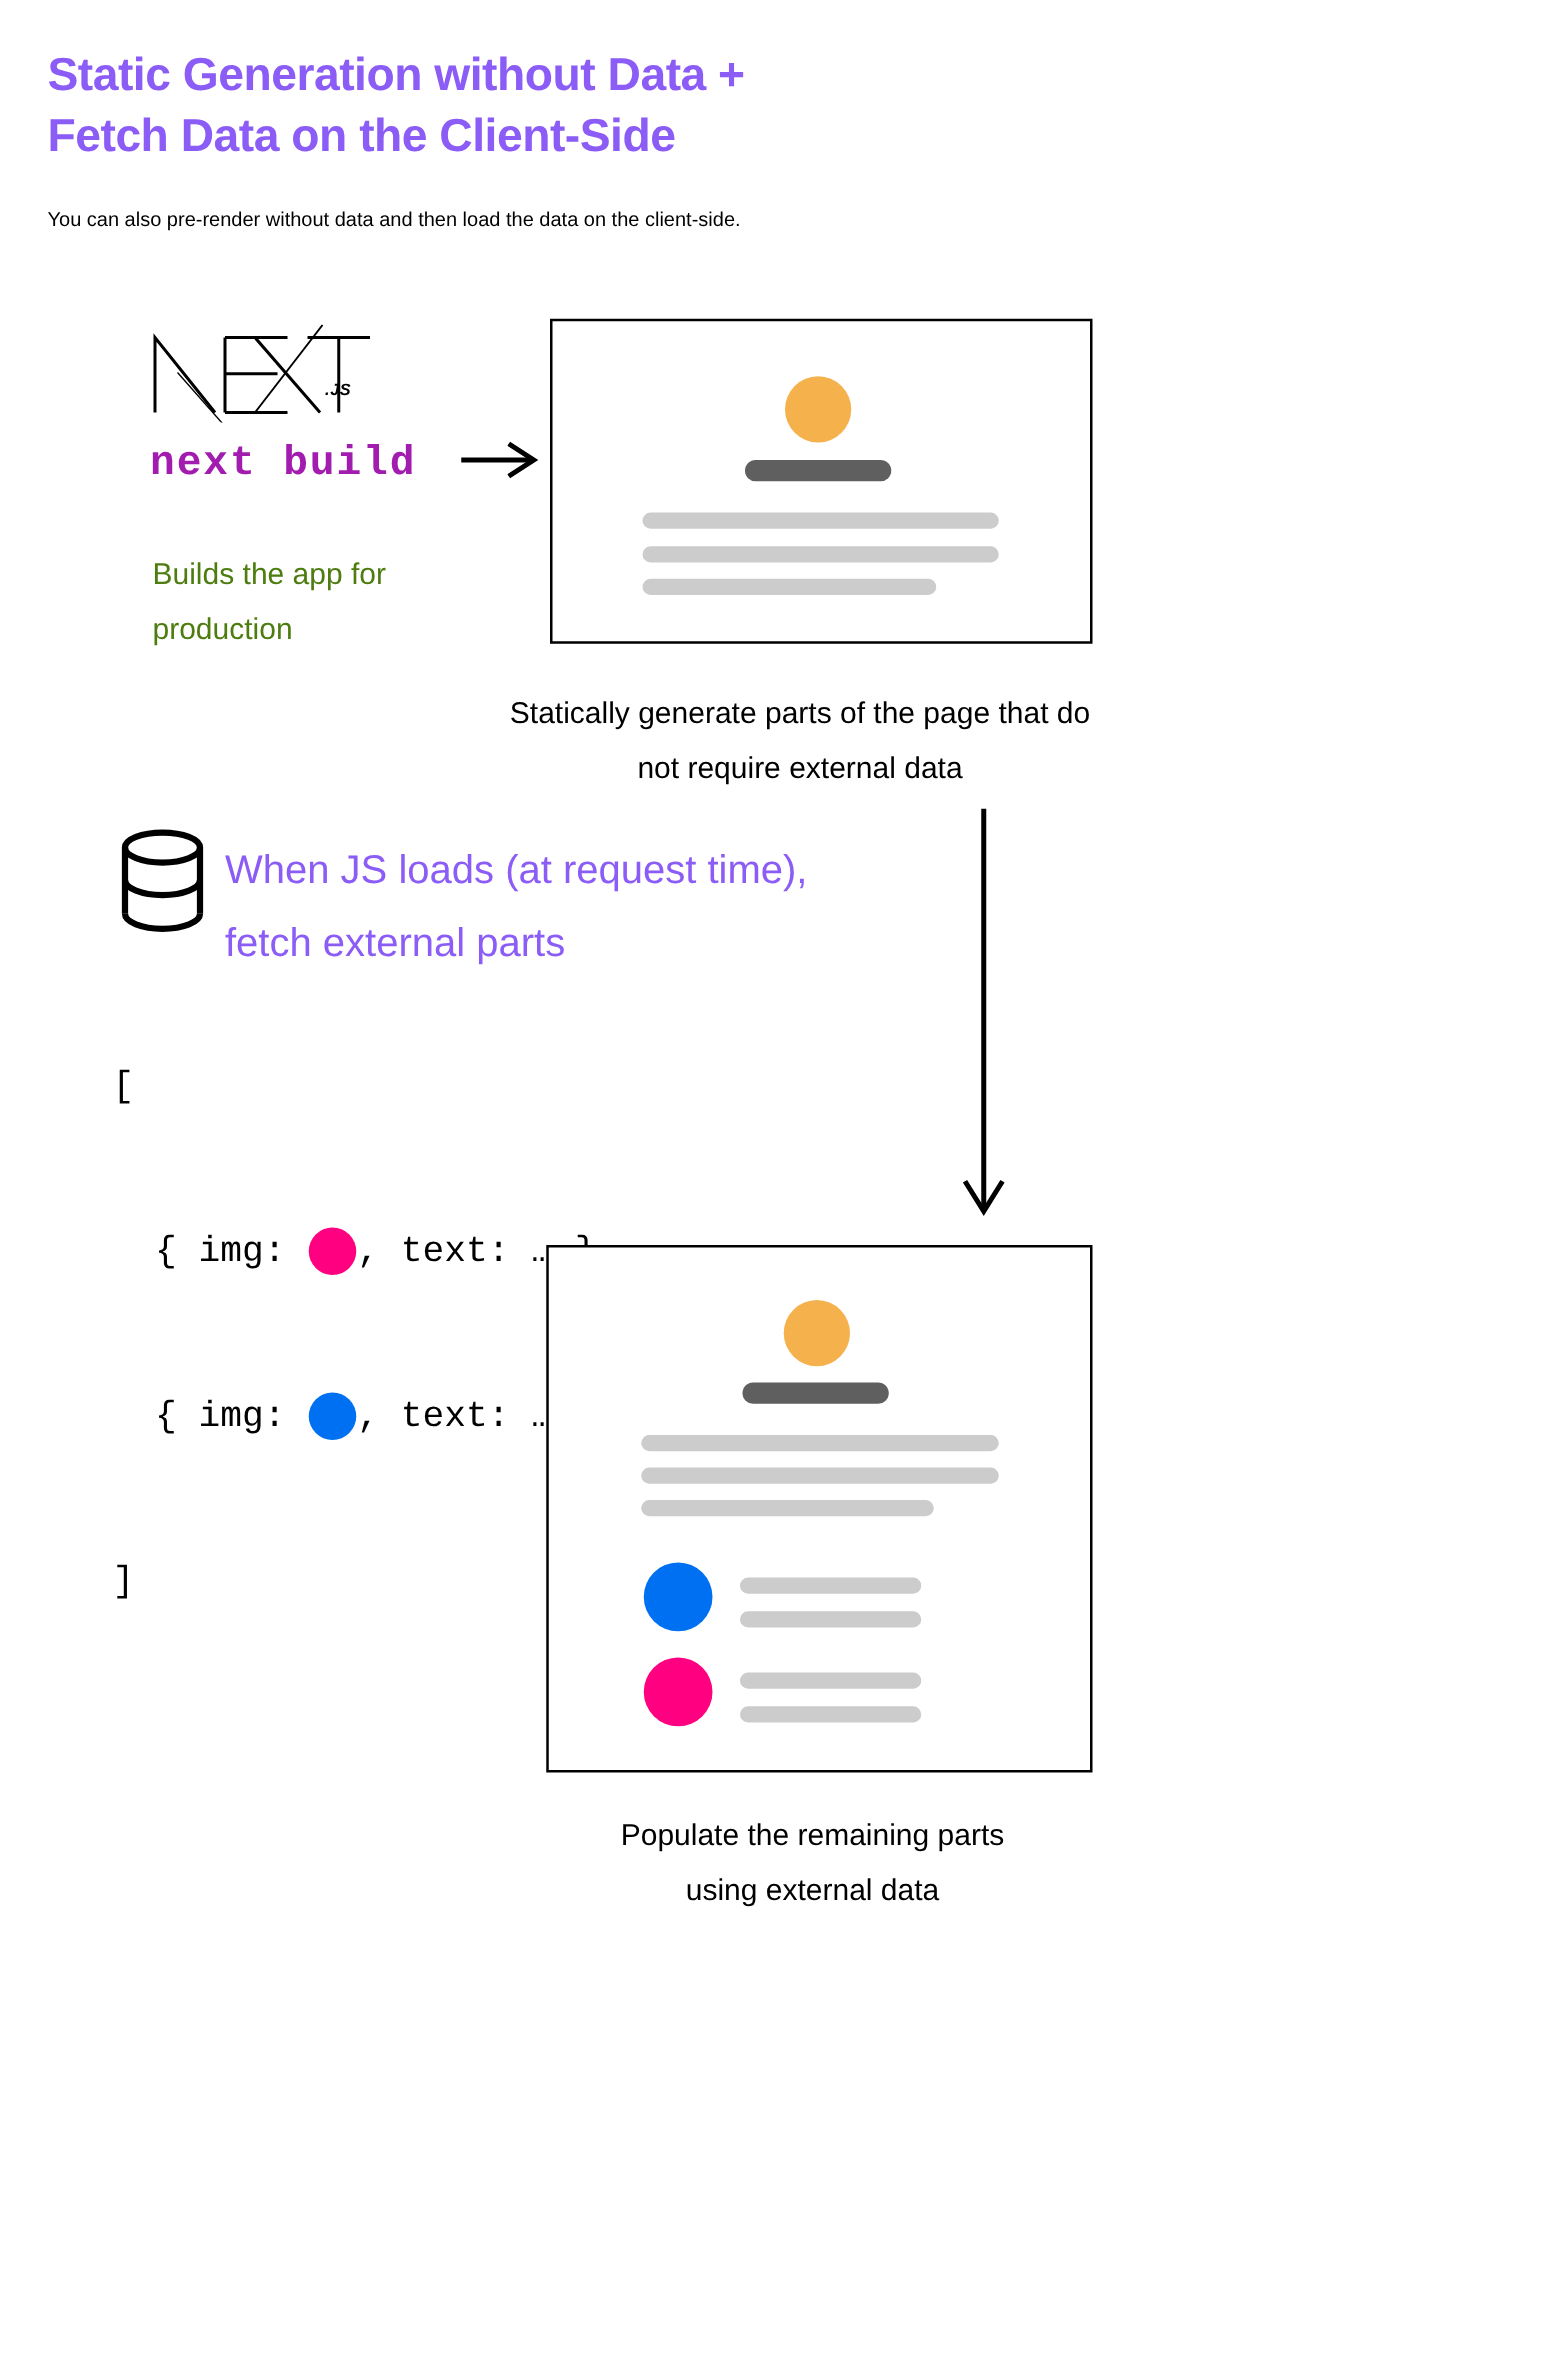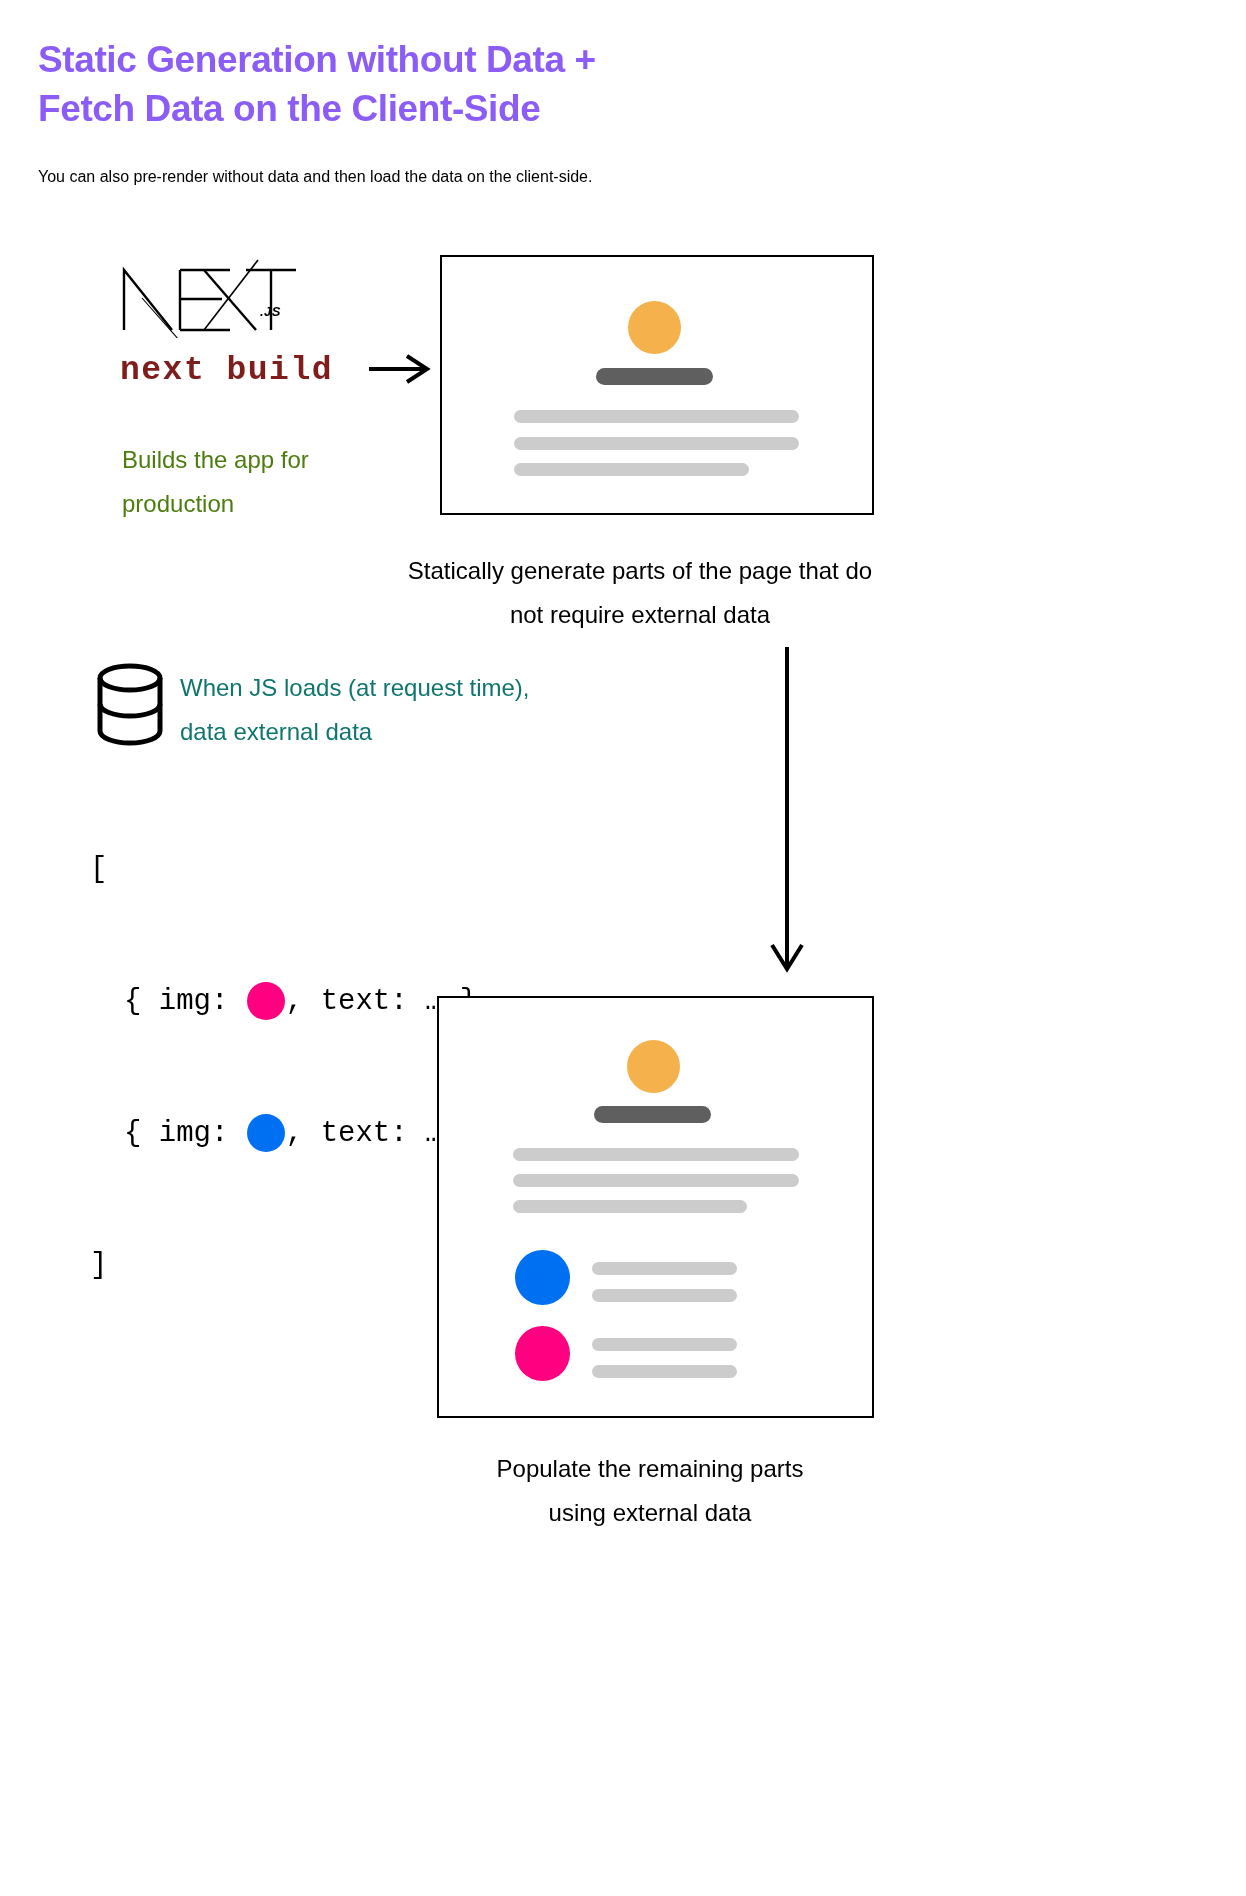--- a/index.html
+++ b/index.html
@@ -59,21 +59,21 @@
     top: 352px;
     display: flex;
     align-items: center;
     gap: 34px;
   }
   #build-command-text {
     font-family: "Liberation Mono", "DejaVu Sans Mono", monospace;
     font-size: 33px;
     font-weight: bold;
     letter-spacing: 1.5px;
-    color: #7f1d1d;
+    color: #a21caf;
     white-space: nowrap;
   }
   .arrow-right-icon { display: block; }
 
   #build-caption {
     position: absolute;
     left: 122px;
     top: 438px;
     width: 290px;
     font-size: 24px;
@@ -169,23 +169,23 @@
     left: 95px;
     top: 662px;
     width: 70px;
     height: 85px;
   }
   #fetch-caption {
     position: absolute;
     left: 180px;
     top: 666px;
     width: 520px;
-    font-size: 24px;
+    font-size: 32px;
     line-height: 1.85;
-    color: #0f766e;
+    color: #8b5cf6;
   }
 
   
   #data-code-block {
     position: absolute;
     left: 90px;
     top: 760px;
     font-family: "Liberation Mono", "DejaVu Sans Mono", monospace;
     font-size: 29px;
     line-height: 44px;
@@ -280,21 +280,21 @@
       <path d="M5 16 L5 69"></path>
       <path d="M65 16 L65 69"></path>
       <path d="M5 69 A30 12 0 0 0 65 69"></path>
       <path d="M5 42 A30 12 0 0 0 65 42"></path>
     </g>
   </svg>
 </div>
 
 <div id="fetch-caption">
   <div>When JS loads (at request time),</div>
-  <div>data external data</div>
+  <div>fetch external parts</div>
 </div>
 
 <div id="data-code-block">
   <span class="code-line">[</span>
   <span class="code-line indent"><span>{ img: </span><span class="inline-swatch" id="code-swatch-1" style="background: rgb(255, 0, 128);"></span><span>, text: … },</span></span>
   <span class="code-line indent"><span>{ img: </span><span class="inline-swatch" id="code-swatch-2" style="background: rgb(0, 112, 243);"></span><span>, text: … },</span></span>
   <span class="code-line">]</span>
 </div>
 
 <div id="flow-arrow-down">

